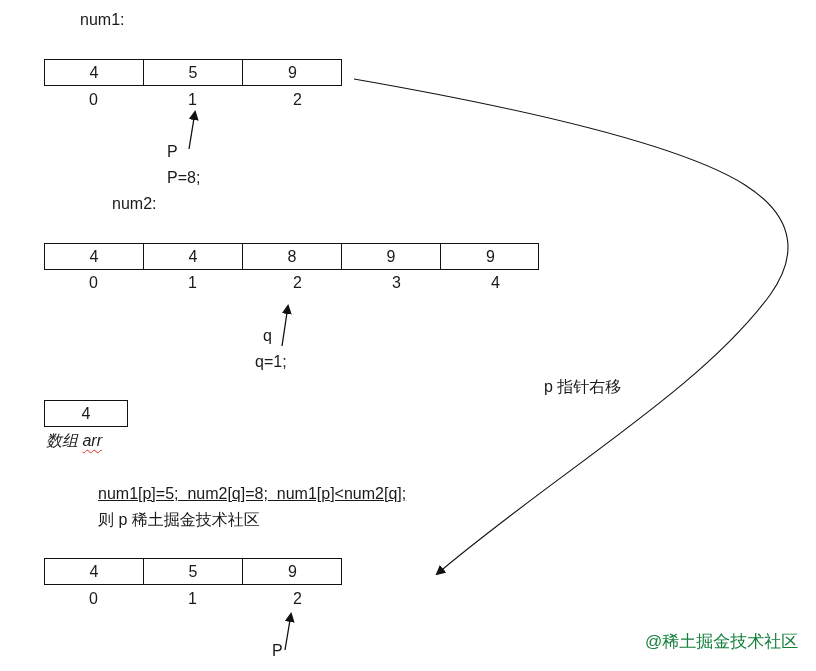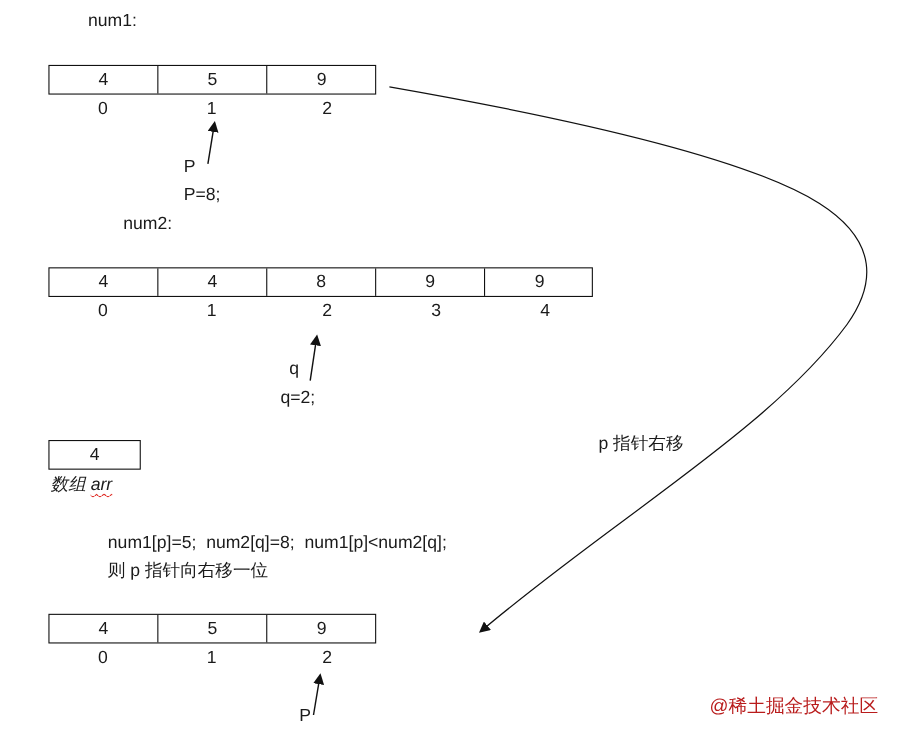--- a/index.html
+++ b/index.html
@@ -7,21 +7,21 @@
          font-family: "Liberation Sans", "DejaVu Sans", sans-serif; color: #1a1a1a; }
   .abs { position: absolute; }
   .label { font-size: 16px; line-height: 20px; white-space: nowrap; text-align: center; }
   .arr-box { position: absolute; display: flex; border: 1.3px solid #111; box-sizing: border-box; height: 27px; }
   .cell { flex: 0 0 auto; width: 99px; box-sizing: border-box; border-right: 1.3px solid #111;
           text-align: center; font-size: 16px; line-height: 25px; }
   .cell:last-child { border-right: none; }
   .idx-row { position: absolute; display: flex; height: 20px; }
   .idx { width: 99px; text-align: center; font-size: 16px; line-height: 20px; }
   .squiggle { text-decoration: underline wavy #e0302a; text-underline-offset: 3px; text-decoration-thickness: 1px; }
-  .watermark { color: #b91c1c; font-size: 17px; }
+  .watermark { color: #15803d; font-size: 17px; }
   svg.overlay { position: absolute; left: 0; top: 0; pointer-events: none; }
 </style>
 </head>
 <body>
 
 <div class="abs label" style="left:80px; top:10px;">num1:</div>
 
 <div class="arr-box" style="left:44px; top:59px; width:298px;">
   <div class="cell">4</div>
   <div class="cell">5</div>
@@ -45,45 +45,45 @@
   <div class="cell">9</div>
 </div>
 <div class="idx-row" style="left:44px; top:273px;">
   <div class="idx">0</div>
   <div class="idx">1</div>
   <div class="idx" style="padding-left:6px">2</div>
   <div class="idx">3</div>
   <div class="idx">4</div>
 </div>
 <div class="abs label" style="left:263px; top:326px;">q</div>
-<div class="abs label" style="left:255px; top:352px;">q=2;</div>
+<div class="abs label" style="left:255px; top:352px;">q=1;</div>
 
 <div class="arr-box" style="left:44px; top:400px; width:84px;">
   <div class="cell" style="width:82px;">4</div>
 </div>
 <div class="abs label" style="left:46px; top:431px;font-style:italic;">
   <span>数组 </span><span class="squiggle">arr</span>
 </div>
 
-<div class="abs label" style="left:98px; top:484px; white-space:pre;">num1[p]=5;  num2[q]=8;  num1[p]&lt;num2[q];</div>
-<div class="abs label" style="left:98px; top:510px;">则 p 指针向右移一位</div>
+<div class="abs label" style="left:98px; top:484px; white-space:pre;text-decoration:underline;">num1[p]=5;  num2[q]=8;  num1[p]&lt;num2[q];</div>
+<div class="abs label" style="left:98px; top:510px;">则 p 稀土掘金技术社区</div>
 
 <div class="arr-box" style="left:44px; top:558px; width:298px;">
   <div class="cell">4</div>
   <div class="cell">5</div>
   <div class="cell">9</div>
 </div>
 <div class="idx-row" style="left:44px; top:589px;">
   <div class="idx">0</div>
   <div class="idx">1</div>
   <div class="idx" style="padding-left:6px">2</div>
 </div>
 <div class="abs label" style="left:272px; top:641px;">P</div>
 
-<div class="abs label" style="left:544px; top:394px;">p 指针右移</div>
+<div class="abs label" style="left:544px; top:377px;">p 指针右移</div>
 
 <div class="abs watermark" style="left:645px; top:630px;">@稀土掘金技术社区</div>
 
 <svg class="overlay" width="816" height="671" viewBox="0 0 816 671">
   <defs>
     <marker id="ah" markerWidth="10" markerHeight="10" refX="8" refY="5" orient="auto" markerUnits="userSpaceOnUse">
       <path d="M0,0 L10,5 L0,10 z" fill="#111"></path>
     </marker>
   </defs>
 

